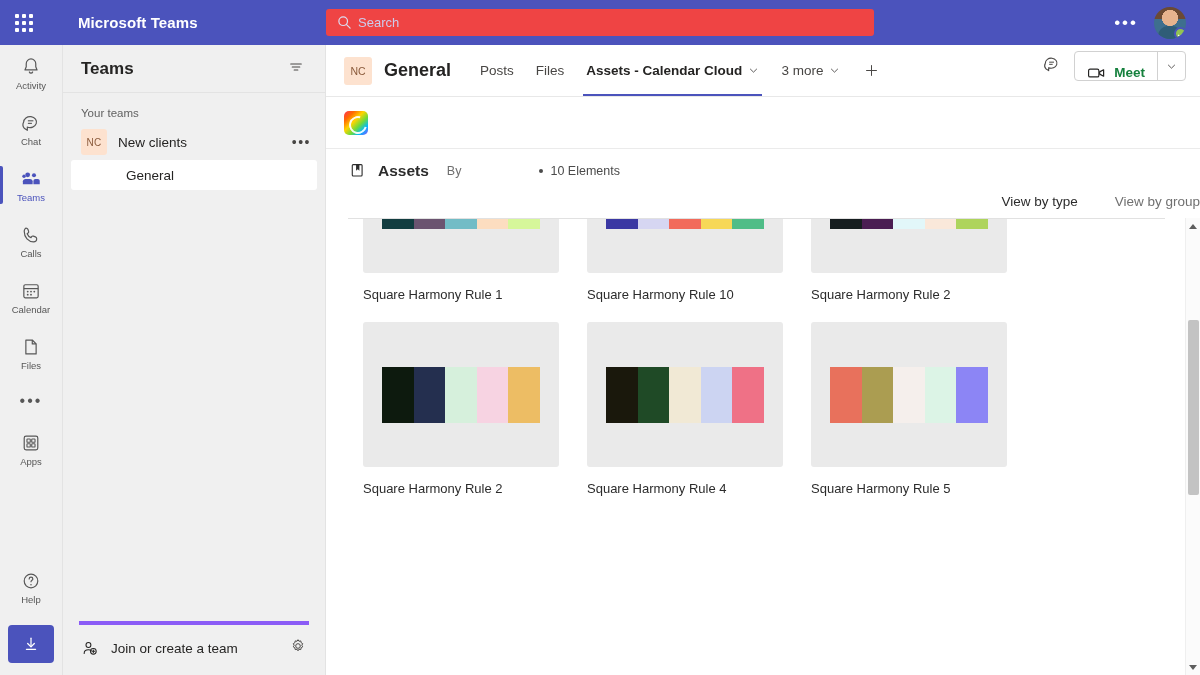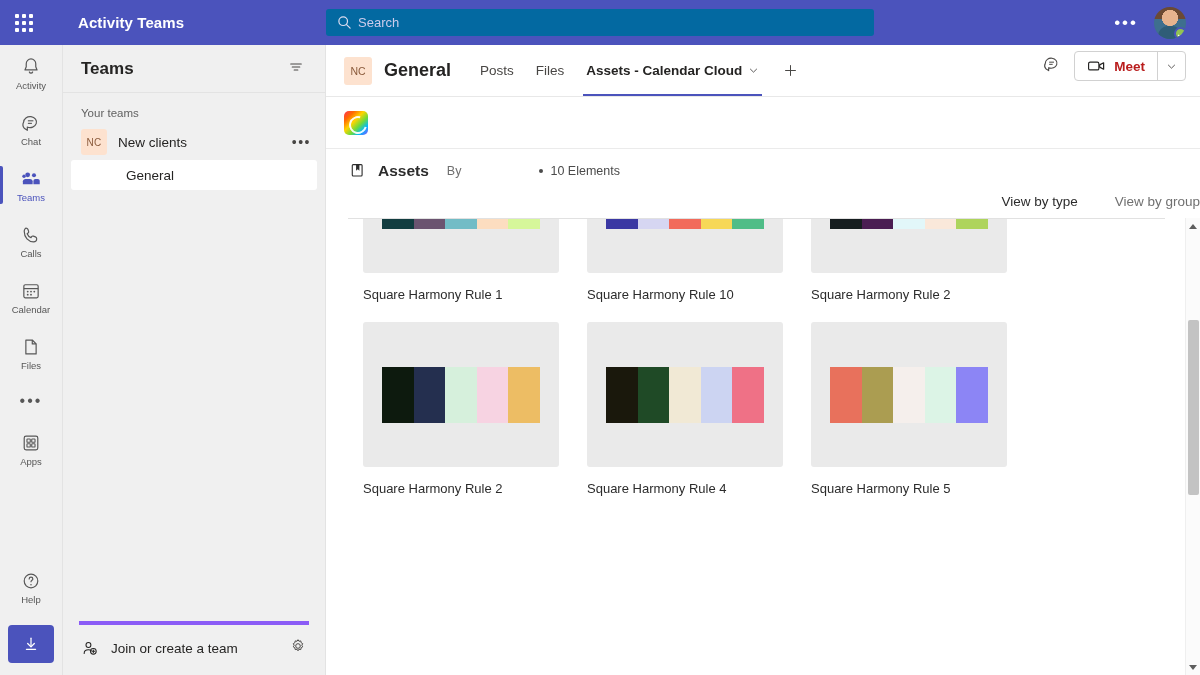--- a/index.html
+++ b/index.html
@@ -14,21 +14,21 @@
   .titlebar {
     height: 45px; background: #4b53bc; display: flex; align-items: center;
     flex: 0 0 45px; position: relative;
   }
   .waffle { width: 48px; display: flex; align-items: center; justify-content: center; cursor: pointer; }
   .waffle-grid { display: grid; grid-template-columns: repeat(3, 4px); grid-gap: 3px; }
   .waffle-grid i { width: 4px; height: 4px; background: #fff; border-radius: 1px; display: block; }
   .app-title { color: #fff; font-size: 15px; font-weight: bold; margin-left: 30px; letter-spacing: .1px; }
   .searchwrap { position: absolute; left: 326px; top: 9px; width: 548px; height: 27px; }
   .search {
-    width: 100%; height: 100%; background: #0369a1; border: none; border-radius: 3px;
+    width: 100%; height: 100%; background: #ef4444; border: none; border-radius: 3px;
     color: #e6e6f5; font-size: 13px; padding: 0 10px 0 32px;
     font-family: "Liberation Sans", sans-serif;
   }
   .search::placeholder { color: #ccccec; opacity: 1; }
   .search-icon { position: absolute; left: 11px; top: 6px; pointer-events: none; }
   .tb-right { position: absolute; right: 8px; top: 0; height: 45px; display: flex; align-items: center; gap: 6px; }
   .dots-btn { color: #fff; font-size: 17px; letter-spacing: 2px; padding: 4px 10px; cursor: pointer; line-height: 10px; }
   .avatar {
     width: 32px; height: 32px; border-radius: 50%; position: relative; margin-right: 6px;
     background: radial-gradient(circle at 50% 34%, #e6b38e 0 30%, transparent 31%),
@@ -128,22 +128,22 @@
   .tab.active::after {
     content: ""; position: absolute; left: 8px; right: 8px; bottom: 0; height: 2px; background: #4b53bc;
   }
   .plus-tab { display: flex; align-items: center; padding: 0 12px; cursor: pointer; }
   .ch-right { margin-left: auto; display: flex; align-items: center; gap: 12px; padding-bottom: 9px; }
   .meet-btn {
     display: flex; align-items: stretch; border: 1px solid #d1d1d1; border-radius: 4px; height: 30px;
     overflow: hidden; background: #fff;
   }
   .meet-main {
-    display: flex; align-items: center; gap: 8px; padding: 0 12px; font-size: 13.5px;
-    color: #b91c1c; font-weight: bold; cursor: pointer;
+    display: flex; align-items: flex-end; gap: 8px; padding: 0 12px; font-size: 13.5px;
+    color: #15803d; font-weight: bold; cursor: pointer;
   }
   .meet-caret {
     width: 28px; display: flex; align-items: center; justify-content: center;
     border-left: 1px solid #d1d1d1; cursor: pointer;
   }
 
   .appbar { height: 52px; flex: 0 0 52px; display: flex; align-items: center; padding-left: 18px; border-bottom: 1px solid #ebebeb; }
   .cc-logo {
     width: 24px; height: 24px; border-radius: 5px; position: relative; overflow: hidden;
     background: linear-gradient(135deg,#ff2d55 0%,#ff6b00 22%,#ffd400 42%,#6ddb3a 62%,#00b8ff 80%,#8e4bff 100%);
@@ -206,21 +206,21 @@
           <i></i>
           <i></i>
           <i></i>
           <i></i>
           <i></i>
           <i></i>
           <i></i>
           <i></i>
         </div>
     </div>
-    <div class="app-title">Activity Teams</div>
+    <div class="app-title">Microsoft Teams</div>
 
     <div class="searchwrap">
       <svg class="search-icon" width="15" height="15" viewBox="0 0 16 16">
         <circle cx="6.6" cy="6.6" r="4.6" fill="none" stroke="#dcdcf0" stroke-width="1.3"></circle>
         <line x1="10.2" y1="10.2" x2="14" y2="14" stroke="#dcdcf0" stroke-width="1.3" stroke-linecap="round"></line>
       </svg>
       <input class="search" value="" placeholder="Search" style="">
     </div>
 
     <div class="tb-right">
@@ -383,20 +383,26 @@
             </div>
             <div class="tab">
               <span>Files</span>
             </div>
             <div class="tab active">
               <span>Assets - Calendar Cloud</span>
               <svg width="11" height="11" viewBox="0 0 16 16">
                 <path d="M3.5 6l4.5 4.4L12.5 6" fill="none" stroke="#484644" stroke-width="1.3" stroke-linecap="round" stroke-linejoin="round"></path>
               </svg>
             </div>
+            <div class="tab">
+              <span>3 more</span>
+              <svg width="11" height="11" viewBox="0 0 16 16">
+                <path d="M3.5 6l4.5 4.4L12.5 6" fill="none" stroke="#484644" stroke-width="1.3" stroke-linecap="round" stroke-linejoin="round"></path>
+              </svg>
+            </div>
             <div class="plus-tab">
               <svg width="17" height="17" viewBox="0 0 24 24">
                 <line x1="12" y1="5" x2="12" y2="19" stroke="#484644" stroke-width="1.4" stroke-linecap="round"></line>
                 <line x1="5" y1="12" x2="19" y2="12" stroke="#484644" stroke-width="1.4" stroke-linecap="round"></line>
               </svg>
             </div>
           </div>
 
           <div class="ch-right">
             <div>

